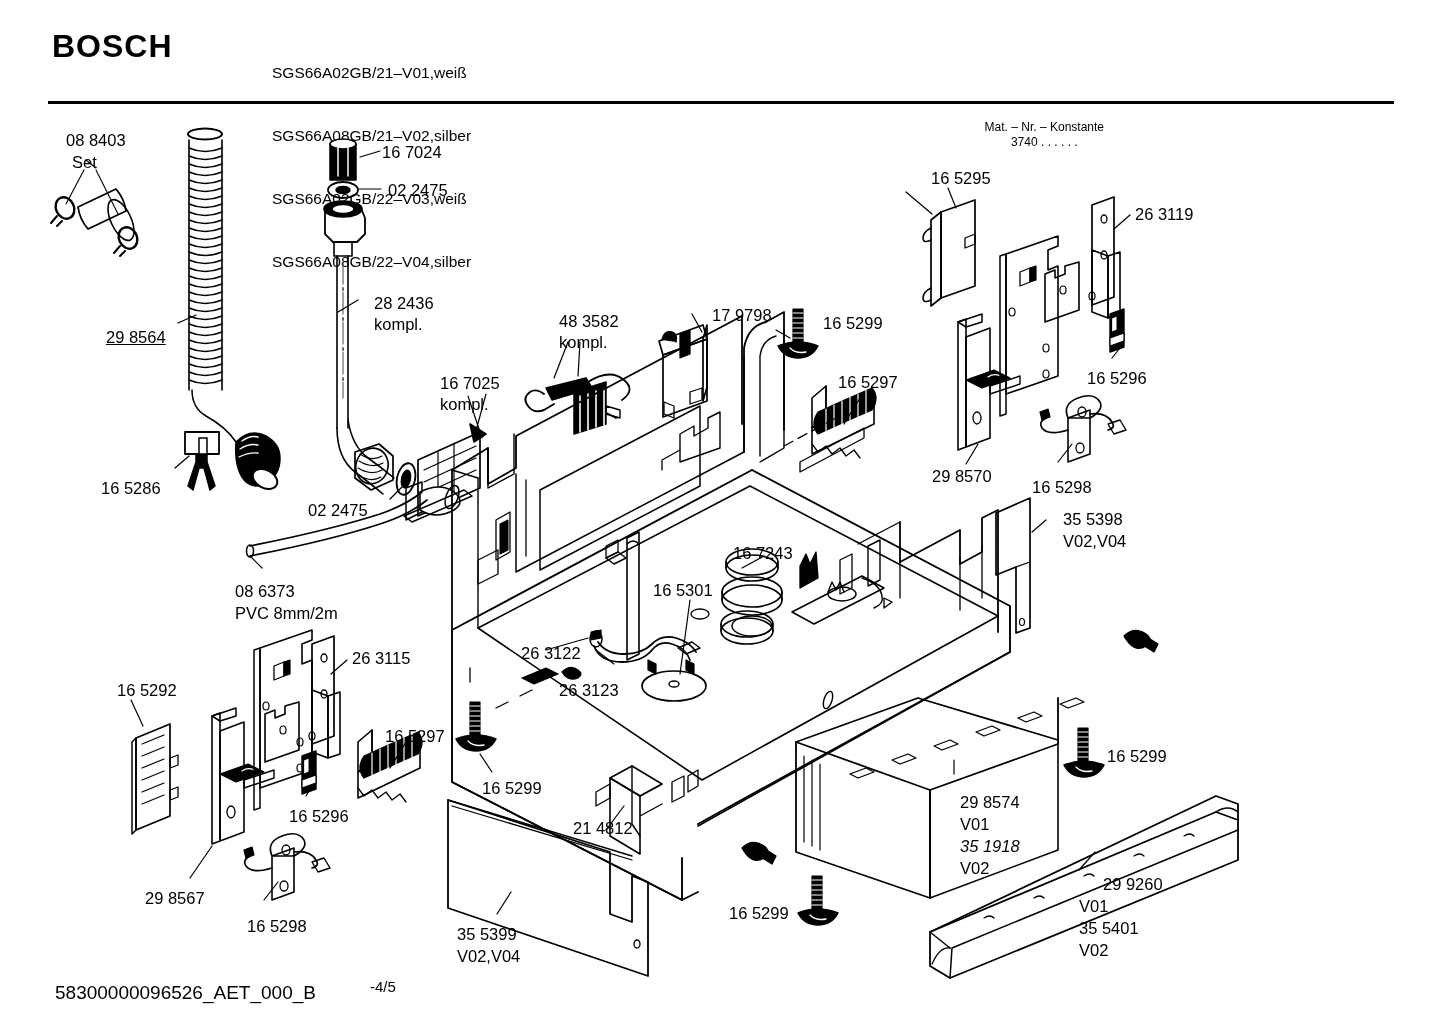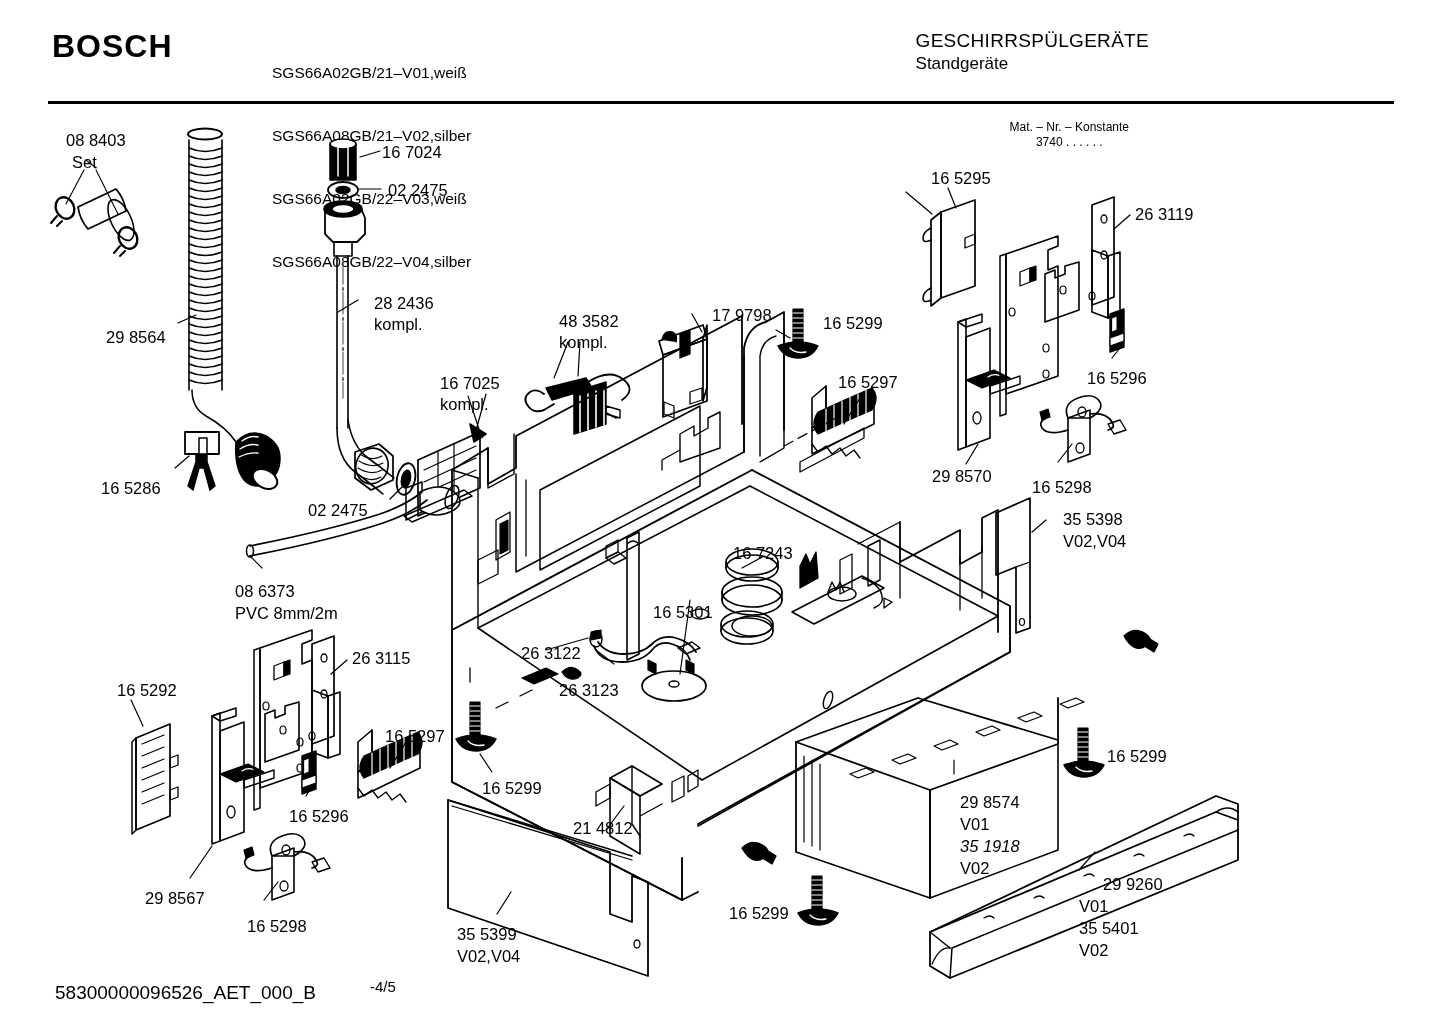--- a/index.html
+++ b/index.html
@@ -1,20 +1,20 @@
 <!DOCTYPE html>
 <html><head>
 <meta charset="utf-8">
 <title>Bosch Exploded Parts Diagram</title>
 <style>
   html,body{margin:0;padding:0;background:#fff;}
   body{width:1442px;height:1019px;position:relative;
        font-family:"Liberation Sans","DejaVu Sans",sans-serif;color:#000;
        overflow:hidden;}
-  #sheet{position:absolute;inset:0;width:1192px;height:1019px;padding-left:25px;}
+  #sheet{position:absolute;inset:0;width:1192px;height:1019px;}
 
   
   .brand{position:absolute;left:52px;top:28px;font-size:32px;font-weight:bold;
          letter-spacing:1px;font-family:"Liberation Sans",sans-serif;}
   .models{position:absolute;left:272px;top:20px;font-size:15.5px;line-height:21px;
           white-space:pre;}
   .models div{white-space:pre;}
   .cat{position:absolute;right:68px;top:30px;text-align:left;}
   .cat .c1{font-size:19px;letter-spacing:.3px;}
   .cat .c2{font-size:17px;margin-top:2px;}
@@ -39,24 +39,20 @@
 
   <div class="brand">BOSCH</div>
 
   <div class="models">
     <div>SGS66A02GB/21–V01,weiß</div>
     <div>SGS66A08GB/21–V02,silber</div>
     <div>SGS66A02GB/22–V03,weiß</div>
     <div>SGS66A08GB/22–V04,silber</div>
   </div>
 
-  <div class="cat">
-    <div class="c1">GESCHIRRSPÜLGERÄTE</div>
-    <div class="c2">Standgeräte</div>
-  </div>
 
   <div class="rule"></div>
 
   <div class="matnr">
     <div>Mat. – Nr. – Konstante</div>
     <div>3740 .  .    .   .   .   .</div>
   </div>
 
   <svg viewBox="0 0 1442 1019">
     <g fill="none" stroke="#000" stroke-width="1.6" stroke-linejoin="round" stroke-linecap="round">
@@ -505,21 +501,21 @@
         <path d="M588 638 l-42 12"></path>
         <path d="M614 664 l-18 -14"></path>
         <path d="M624 806 l-18 24"></path>
       </g>
     </g>
   </svg>
 
   <div id="callout-layer">
       <div class="lbl" style="left: 66px; top: 130px;">08 8403</div>
       <div class="lbl" style="left: 72px; top: 152px;">Set</div>
-      <div class="lbl" style="left: 106px; top: 327px;">29 8564</div>
+      <div class="lbl" style="left: 106px; top: 327px; text-decoration: underline;">29 8564</div>
       <div class="lbl" style="left: 101px; top: 478px;">16 5286</div>
       <div class="lbl" style="left: 382px; top: 142px;">16 7024</div>
       <div class="lbl" style="left: 388px; top: 180px;">02 2475</div>
       <div class="lbl" style="left: 374px; top: 293px;">28 2436</div>
       <div class="lbl" style="left: 374px; top: 314px;">kompl.</div>
       <div class="lbl" style="left: 440px; top: 373px;">16 7025</div>
       <div class="lbl" style="left: 440px; top: 394px;">kompl.</div>
       <div class="lbl" style="left: 308px; top: 500px;">02 2475</div>
       <div class="lbl" style="left: 235px; top: 581px;">08 6373</div>
       <div class="lbl" style="left: 235px; top: 603px;">PVC 8mm/2m</div>
@@ -529,21 +525,21 @@
       <div class="lbl" style="left: 823px; top: 313px;">16 5299</div>
       <div class="lbl" style="left: 838px; top: 372px;">16 5297</div>
       <div class="lbl" style="left: 931px; top: 168px;">16 5295</div>
       <div class="lbl" style="left: 1135px; top: 204px;">26 3119</div>
       <div class="lbl" style="left: 1087px; top: 368px;">16 5296</div>
       <div class="lbl" style="left: 932px; top: 466px;">29 8570</div>
       <div class="lbl" style="left: 1032px; top: 477px;">16 5298</div>
       <div class="lbl" style="left: 1063px; top: 509px;">35 5398</div>
       <div class="lbl" style="left: 1063px; top: 531px;">V02,V04</div>
       <div class="lbl" style="left: 733px; top: 543px;">16 7243</div>
-      <div class="lbl" style="left: 653px; top: 580px; margin-top: 22px;">16 5301</div>
+      <div class="lbl" style="left: 653px; top: 580px;">16 5301</div>
       <div class="lbl" style="left: 521px; top: 643px;">26 3122</div>
       <div class="lbl" style="left: 559px; top: 680px;">26 3123</div>
       <div class="lbl" style="left: 117px; top: 680px;">16 5292</div>
       <div class="lbl" style="left: 352px; top: 648px;">26 3115</div>
       <div class="lbl" style="left: 385px; top: 726px;">16 5297</div>
       <div class="lbl" style="left: 289px; top: 806px;">16 5296</div>
       <div class="lbl" style="left: 145px; top: 888px;">29 8567</div>
       <div class="lbl" style="left: 247px; top: 916px;">16 5298</div>
       <div class="lbl" style="left: 482px; top: 778px;">16 5299</div>
       <div class="lbl" style="left: 573px; top: 818px;">21 4812</div>

